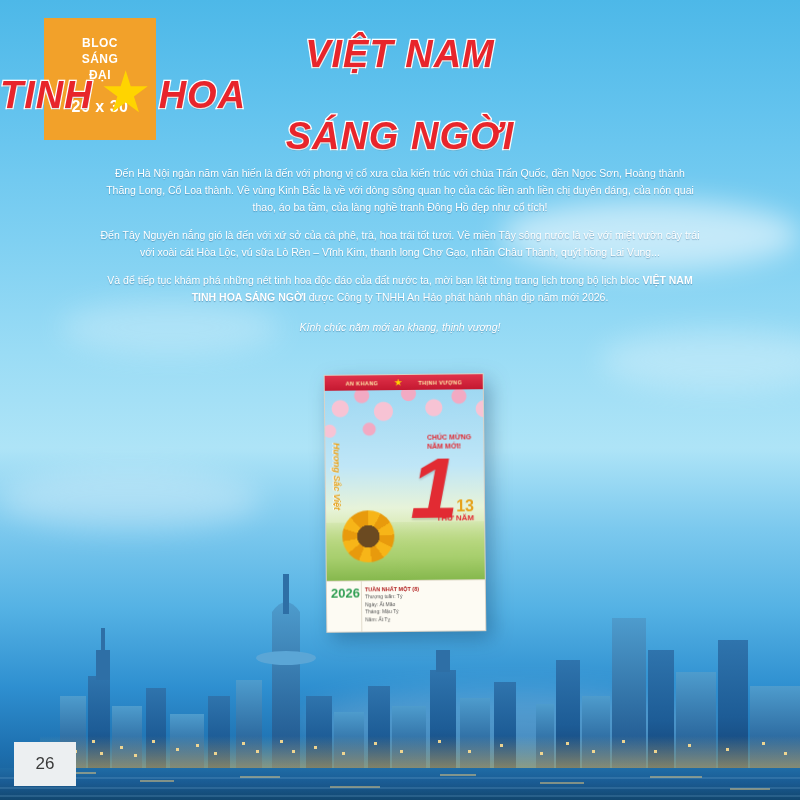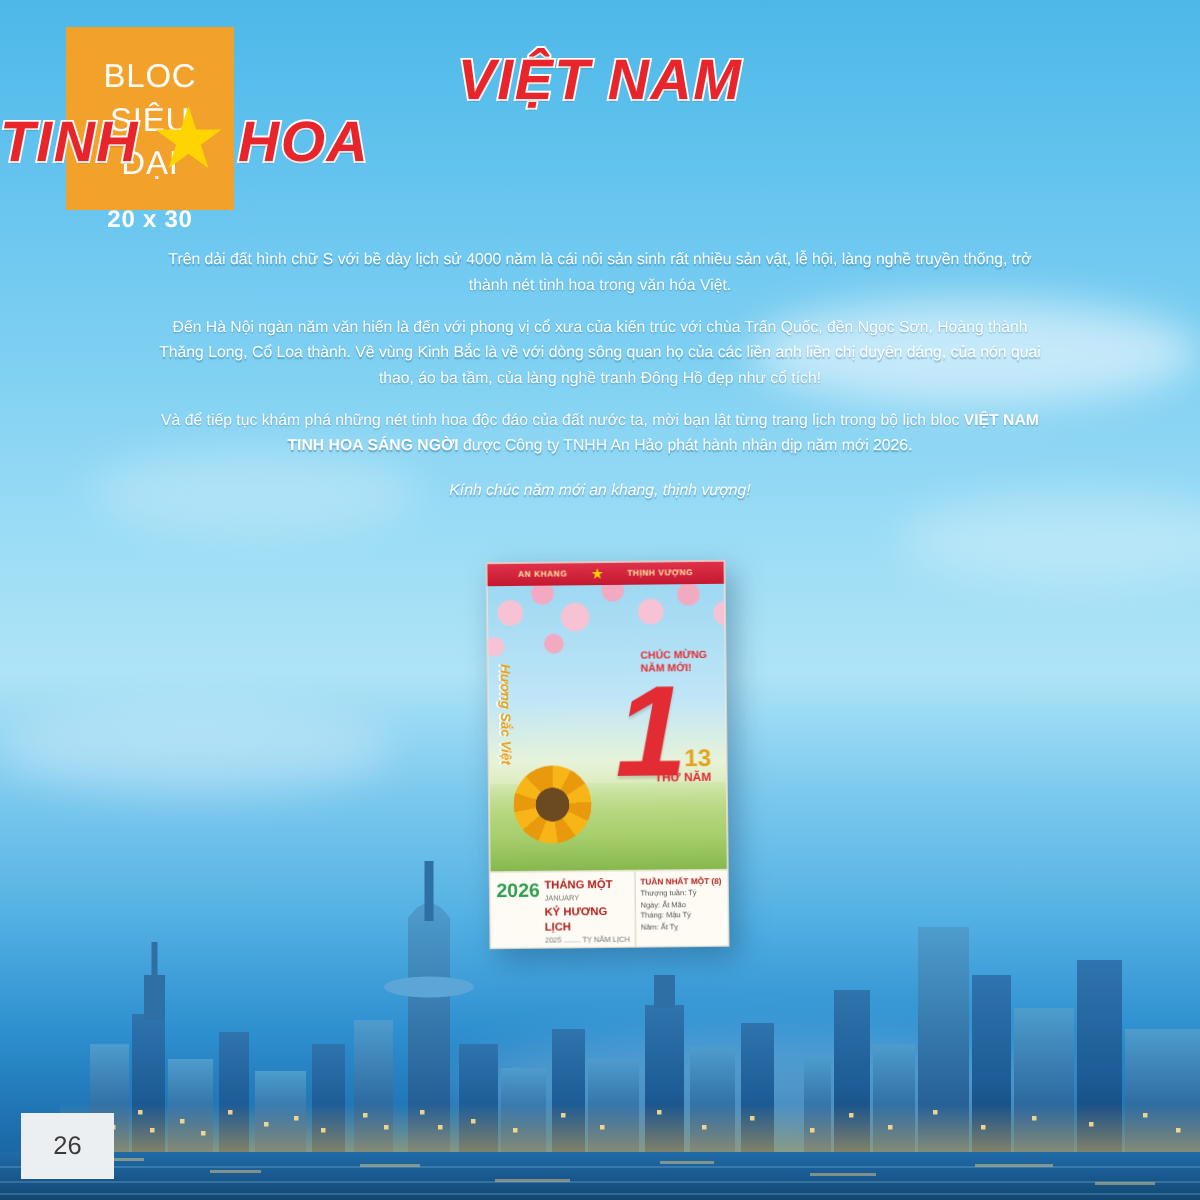--- a/index.html
+++ b/index.html
@@ -45,21 +45,21 @@
     left: 44px; top: 18px;
     width: 112px; height: 122px;
     background: #f2a12a;
     color: #fff;
     text-align: center;
     padding-top: 18px;
     line-height: 1.32;
     letter-spacing: .5px;
   }
   .badge .b1, .badge .b2, .badge .b3 {
-    font-weight: normal; font-size: 22px;
+    font-weight: bold; font-size: 12px;
   }
   .badge .b4 {
     font-weight: bold; font-size: 16px; margin-top: 13px;
   }
 
   
   .hero {
     position: absolute;
     left: 0; right: 0; top: 34px;
     text-align: center;
@@ -236,37 +236,38 @@
 <div class="page">
 
   <div class="cloud c1"></div>
   <div class="cloud c2"></div>
   <div class="cloud c3"></div>
   <div class="cloud c4"></div>
   <div class="cloud c5"></div>
 
   <div class="badge">
     <div class="b1">BLOC</div>
-    <div class="b2">SIÊU</div>
+    <div class="b2">SÁNG</div>
     <div class="b3">ĐẠI</div>
     <div class="b4">20 x 30</div>
   </div>
 
   <div class="hero">
     <div class="line l1">VIỆT NAM</div>
     <div class="star-row">
       <span class="line">TINH</span>
       <span class="star"></span>
       <span class="line">HOA</span>
     </div>
+    <div class="line l3">SÁNG NGỜI</div>
   </div>
 
   <div class="copy">
-    <p>Trên dải đất hình chữ S với bề dày lịch sử 4000 năm là cái nôi sản sinh rất nhiều sản vật, lễ hội, làng nghề truyền thống, trở thành nét tinh hoa trong văn hóa Việt.</p>
     <p>Đến Hà Nội ngàn năm văn hiến là đến với phong vị cổ xưa của kiến trúc với chùa Trấn Quốc, đền Ngọc Sơn, Hoàng thành Thăng Long, Cổ Loa thành. Về vùng Kinh Bắc là về với dòng sông quan họ của các liền anh liền chị duyên dáng, của nón quai thao, áo ba tầm, của làng nghề tranh Đông Hồ đẹp như cổ tích!</p>
+    <p>Đến Tây Nguyên nắng gió là đến với xứ sở của cà phê, trà, hoa trái tốt tươi. Về miền Tây sông nước là về với miệt vườn cây trái với xoài cát Hòa Lộc, vú sữa Lò Rèn – Vĩnh Kim, thanh long Chợ Gạo, nhãn Châu Thành, quýt hồng Lai Vung...</p>
     <p><span>Và để tiếp tục khám phá những nét tinh hoa độc đáo của đất nước ta, mời bạn lật từng trang lịch trong bộ lịch bloc </span><span class="bold">VIỆT NAM TINH HOA SÁNG NGỜI</span><span> được Công ty TNHH An Hảo phát hành nhân dịp năm mới 2026.</span></p>
     <p class="wish">Kính chúc năm mới an khang, thịnh vượng!</p>
   </div>
 
   <div class="calwrap">
     <div class="cal">
       <div class="cal-top">
         <span>AN KHANG</span>
         <span class="dot"></span>
         <span>THỊNH VƯỢNG</span>
@@ -280,26 +281,20 @@
           <div>CHÚC MỪNG</div>
           <div>NĂM MỚI!</div>
         </div>
         <div class="cal-big">1</div>
         <div class="cal-13">13</div>
         <div class="cal-thu">THỨ NĂM</div>
       </div>
       <div class="cal-bottom">
         <div class="cb-left">
           <div class="big">2026</div>
-        </div>
-        <div class="cb-mid">
-          <div class="m1">THÁNG MỘT</div>
-          <div class="m2">JANUARY</div>
-          <div class="m1">KỶ HƯƠNG LỊCH</div>
-          <div class="m2">2025 ........ TỴ NĂM LỊCH</div>
         </div>
         <div class="cb-right">
           <div class="r0">TUẦN NHẤT MỘT (8)</div>
           <div>Thượng tuần: Tý</div>
           <div>Ngày: Ất Mão</div>
           <div>Tháng: Mậu Tý</div>
           <div>Năm: Ất Tỵ</div>
         </div>
       </div>
     </div>

